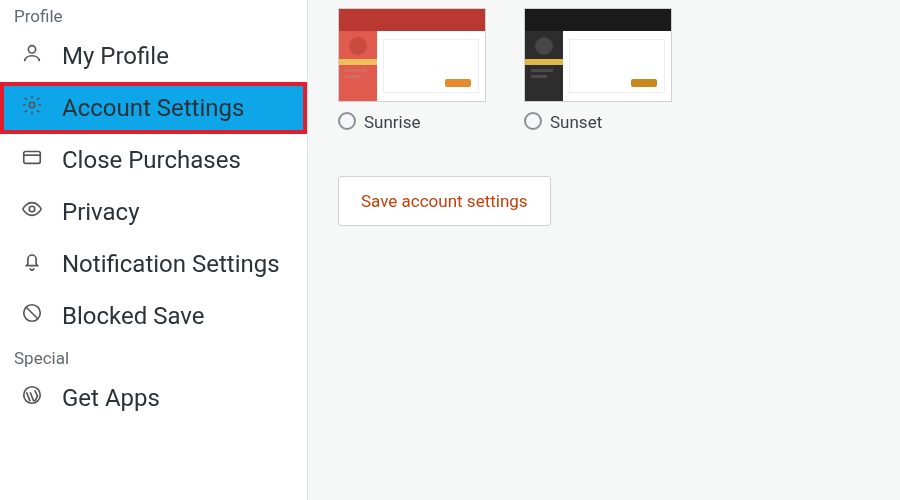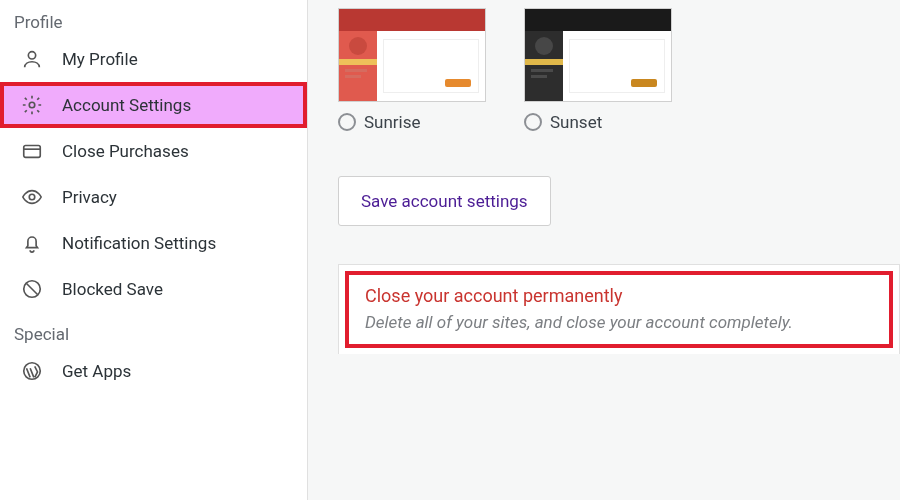--- a/index.html
+++ b/index.html
@@ -15,34 +15,34 @@
   .layout { display: flex; height: 500px; }
   .sidebar {
     width: 308px;
     background: #fff;
     border-right: 1px solid #e0e0e0;
     padding-top: 0;
   }
   .section-hdr {
     font-size: 17px;
     color: #646970;
-    padding: 12px 14px 4px 14px;
+    padding: 6px 14px 4px 14px;
   }
   .nav-item {
     display: flex;
-    align-items: center;
+    align-items: flex-start;
     gap: 18px;
     padding: 12px 20px;
-    font-size: 17px;
+    font-size: 24px;
     color: #2c3338;
     cursor: pointer;
   }
   .nav-item .icon { width: 24px; display: flex; justify-content: center; }
   .nav-item.active {
-    background: #f0abfc;
+    background: #0ea5e9;
   }
   .nav-item.hl {
     outline: 4px solid #e11d2e;
     outline-offset: -4px;
   }
   svg { stroke: #555; fill: none; stroke-width: 1.8; }
   .main {
     flex: 1;
     padding: 0 0 0 30px;
     position: relative;
@@ -65,28 +65,28 @@
   .sunrise-box { position:absolute; top:30px; left:44px; right:6px; bottom:8px; background:#fff; border:1px solid #eee;}
   .sunrise-btn { position:absolute; bottom:14px; right:14px; width:26px; height:8px; background:#e68a2e; border-radius:2px;}
   .sunset-head { position:absolute; top:0; left:0; right:0; height:22px; background:#1a1a1a; }
   .sunset-side { position:absolute; top:22px; left:0; width:38px; bottom:0; background:#2d2d2d; }
   .sunset-dot { position:absolute; top:28px; left:10px; width:18px; height:18px; border-radius:50%; background:#474747; }
   .sunset-l1 { position:absolute; top:50px; left:0; width:38px; height:6px; background:#e0b84a; }
   .sunset-l2 { position:absolute; top:60px; left:6px; width:22px; height:3px; background:#4a4a4a; }
   .sunset-l3 { position:absolute; top:66px; left:6px; width:16px; height:3px; background:#4a4a4a; }
   .sunset-box { position:absolute; top:30px; left:44px; right:6px; bottom:8px; background:#fff; border:1px solid #eee;}
   .sunset-btn { position:absolute; bottom:14px; right:14px; width:26px; height:8px; background:#c9871f; border-radius:2px;}
-  .theme-label { display:flex; align-items:center; gap:8px; margin-top:10px; font-size:17px; color:#3c434a;}
+  .theme-label { display:flex; gap:8px; margin-top:10px; font-size:17px; color:#3c434a;}
   .radio { width:18px; height:18px; border:2px solid #8c8f94; border-radius:50%; }
   .save-btn {
     margin-top: 44px;
     display:inline-block;
     border:1px solid #d0d0d0;
     background:#fff;
-    color:#4c1d95;
+    color:#c2410c;
     font-size:17px;
     padding: 14px 22px;
     border-radius:3px;
   }
   .danger-panel {
     margin-top: 38px;
     border: 1px solid #e0e0e0;
     border-bottom: none;
     background: #fff;
     padding: 20px 26px 22px 26px;
@@ -214,18 +214,14 @@
         </div>
         <div class="theme-label">
           <span class="radio"></span>
           <span>Sunset</span>
         </div>
       </div>
     </div>
 
     <div class="save-btn">Save account settings</div>
 
-    <div class="danger-panel hl">
-      <div class="danger-title">Close your account permanently</div>
-      <div class="danger-sub">Delete all of your sites, and close your account completely.</div>
-    </div>
   </div>
 </div>
 
 </body></html>

